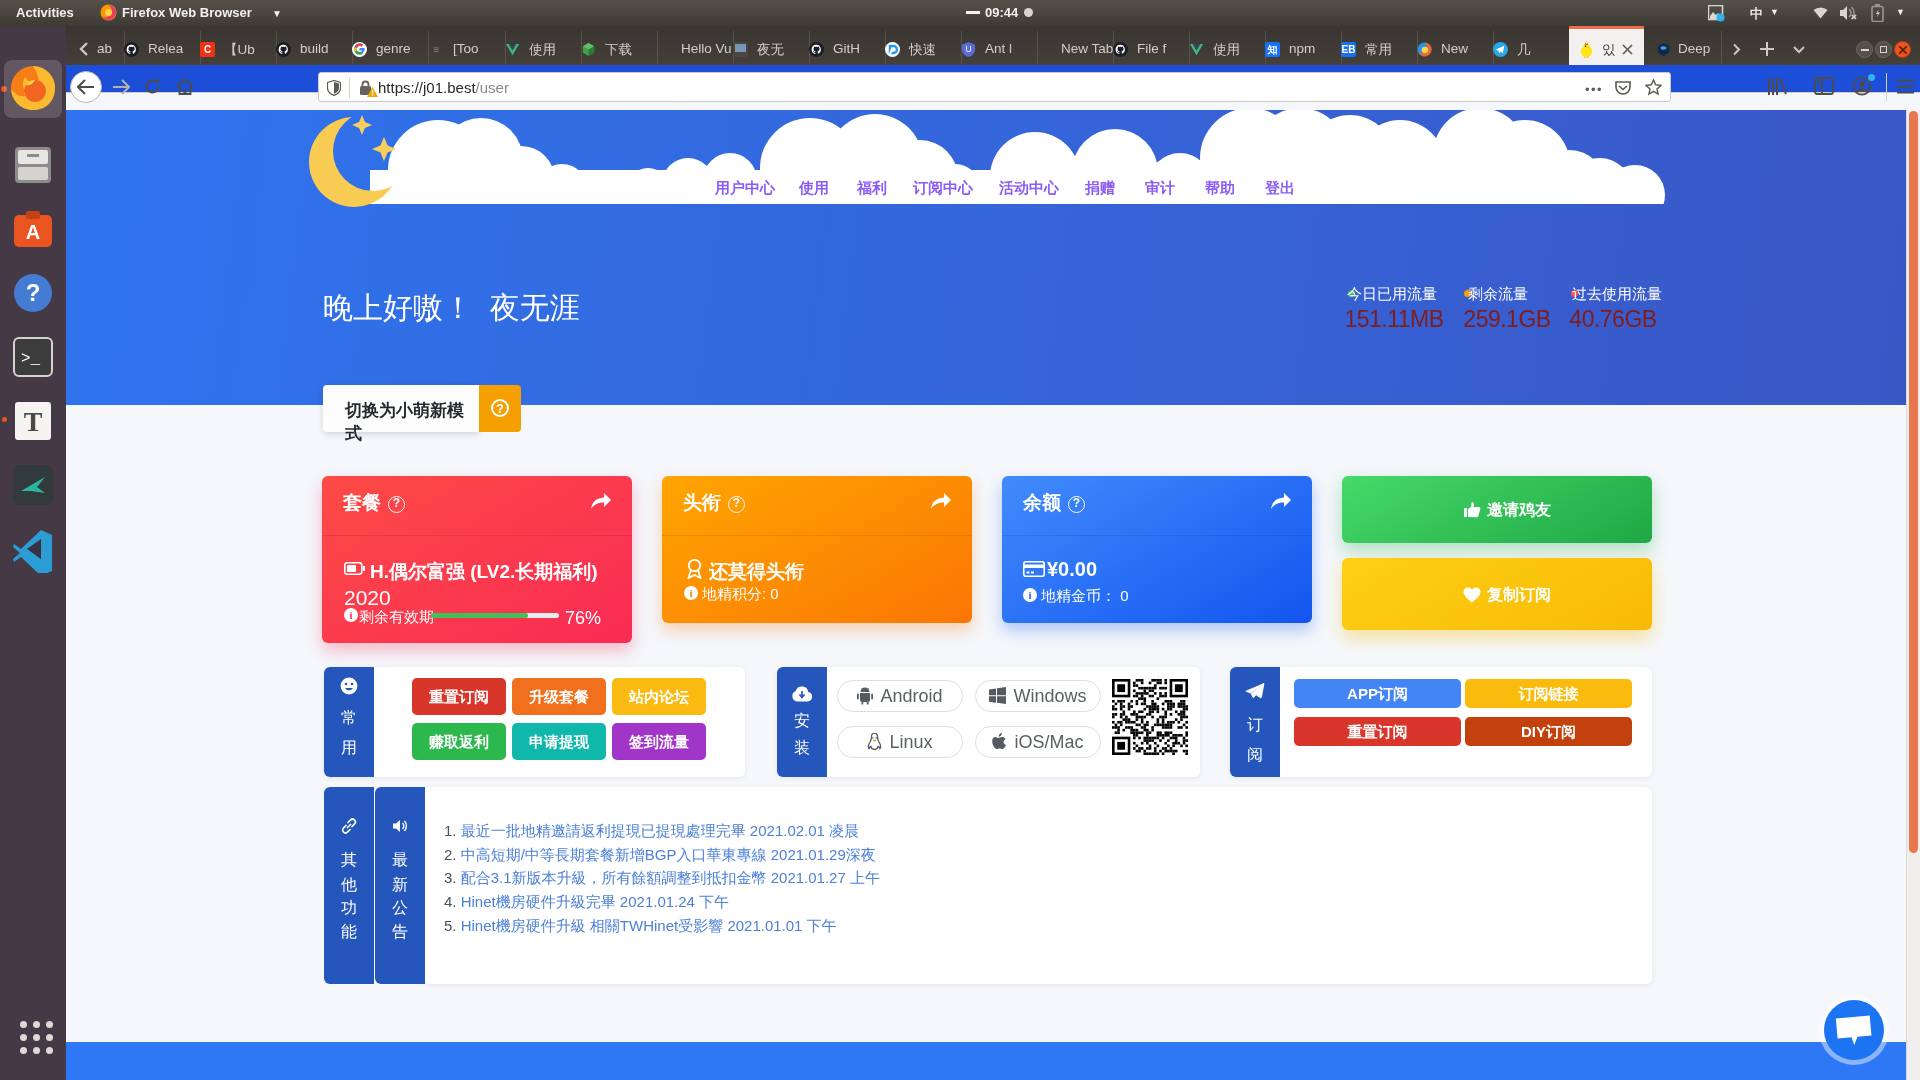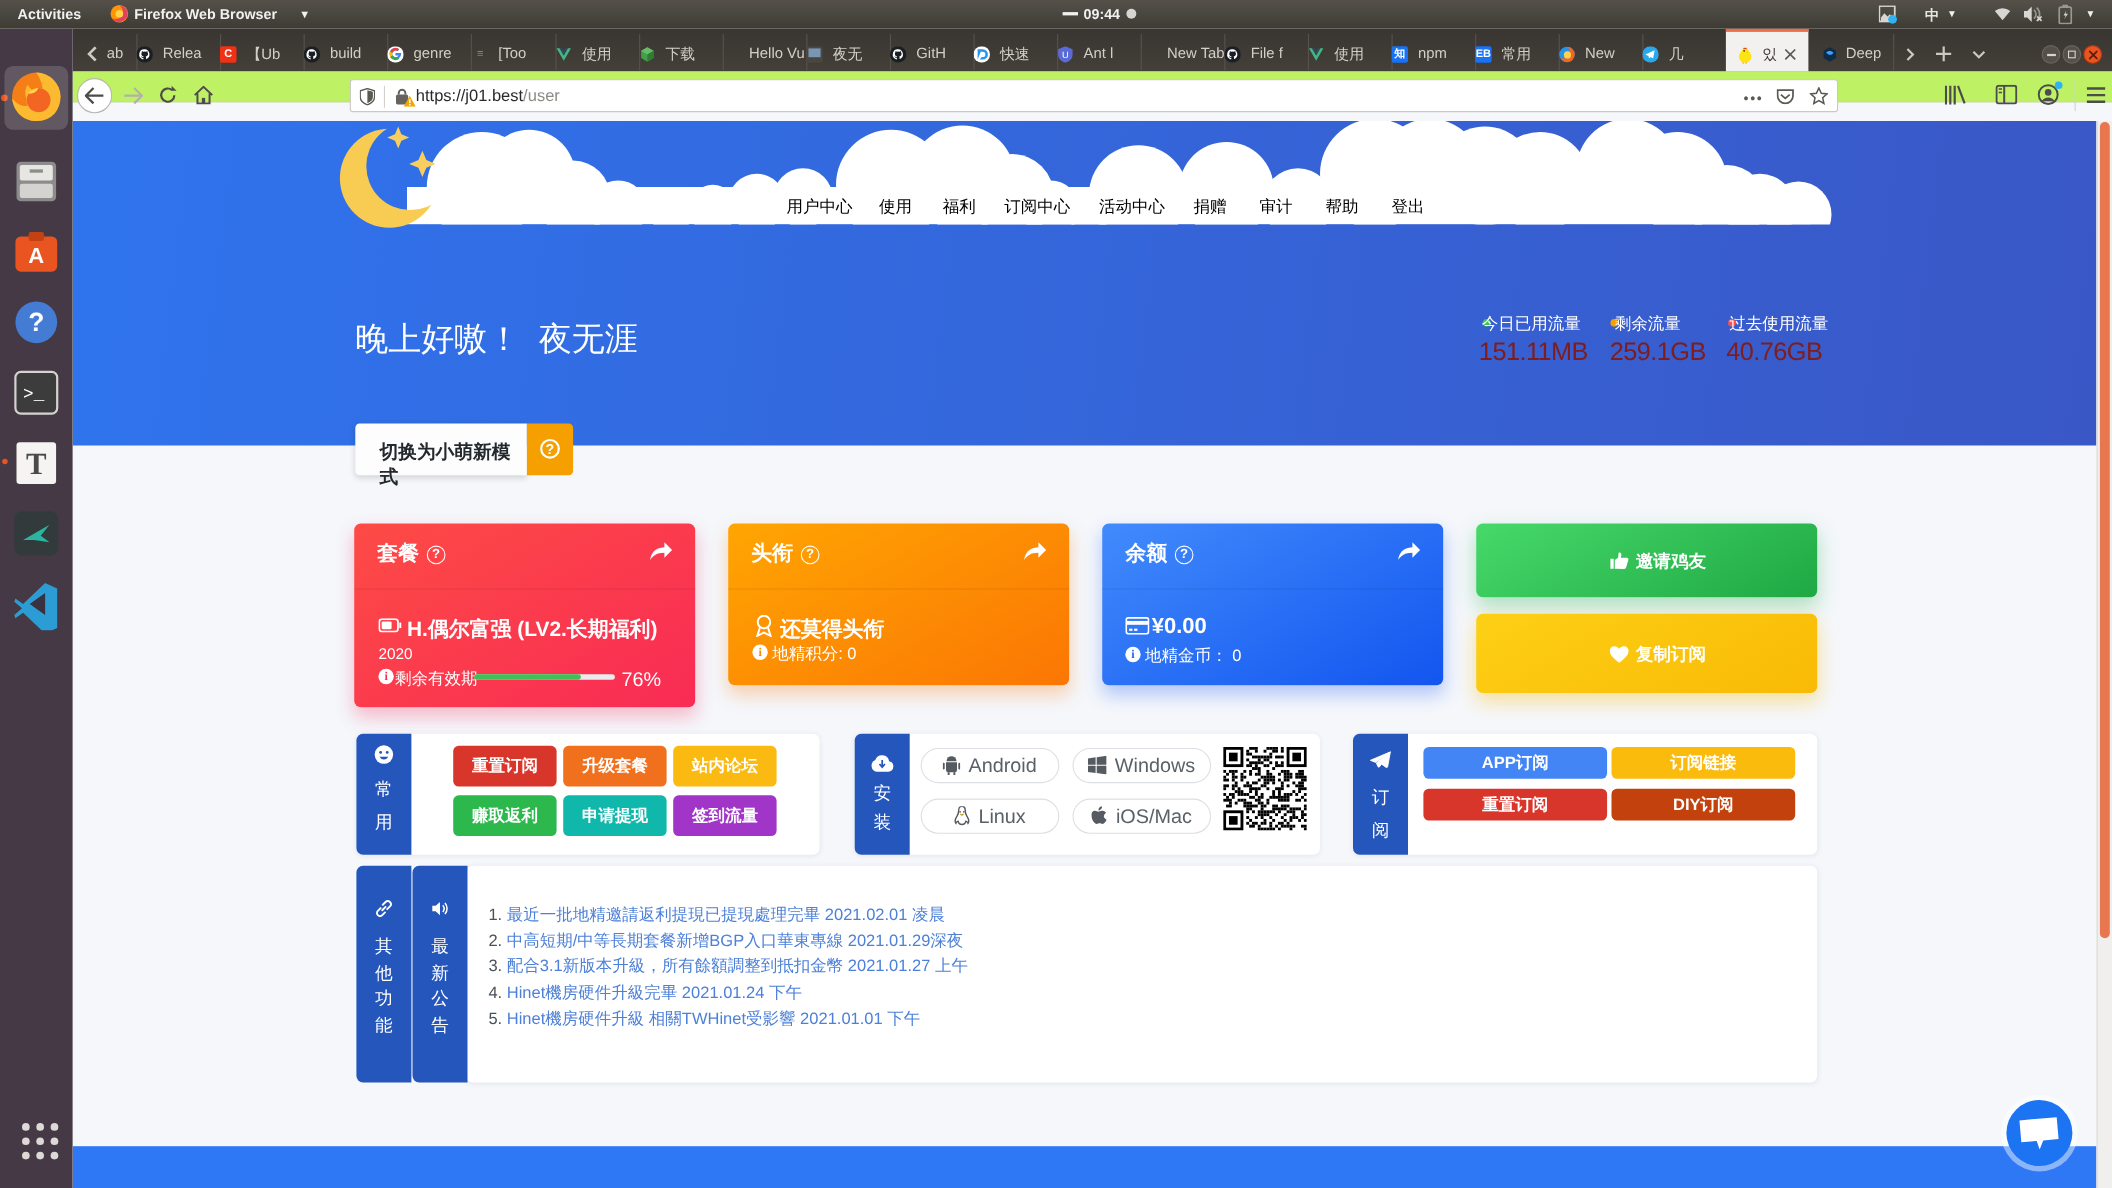--- a/index.html
+++ b/index.html
@@ -7,27 +7,27 @@
 #topbar{position:absolute;left:0;top:0;width:1920px;height:26px;background:linear-gradient(#55514a,#3e3b35);z-index:50}
 #topbar .t{position:absolute;font-size:13px;font-weight:bold;color:#f2f1f0}
 #dock{position:absolute;left:0;top:26px;width:66px;height:1054px;background:#443944;z-index:40}
 .dicon{position:absolute;left:9px;width:48px;height:48px;border-radius:10px}
 #win{position:absolute;left:66px;top:26px;width:1854px;height:1054px}
 #tabbar{position:absolute;left:0;top:0;width:1854px;height:39px;background:linear-gradient(#393531,#443f39)}
 .tab{position:absolute;top:0;height:39px;overflow:hidden;white-space:nowrap}
 .tabsep{position:absolute;top:5px;width:1px;height:33px;background:#57534c}
 .fav{position:absolute;left:9px;top:16px;width:15px;height:15px;border-radius:8px;font-size:10px;line-height:15px;text-align:center;font-weight:bold;font-family:"Liberation Sans",sans-serif}
 .tt{position:absolute;left:31px;top:15px;font-size:13.5px;color:#d2cfc9}
-#toolbar{position:absolute;left:0;top:39px;width:1854px;height:28px;background:#bef264;border-bottom:1px solid #cfccc7}
+#toolbar{position:absolute;left:0;top:39px;width:1854px;height:28px;background:#1d4ed8;border-bottom:1px solid #cfccc7}
 #urlbar{position:absolute;left:252px;top:7px;width:1353px;height:30px;background:#fff;border:1px solid #ccc9c4;border-radius:3px}
 #page{position:absolute;left:0;top:84px;width:1840px;height:970px;background:#f5f7fb;overflow:hidden}
 #hero{position:absolute;left:0;top:0;width:1840px;height:295px;background:linear-gradient(97deg,#2f74ee 0%,#3a57c6 100%)}
 #scrollbar{position:absolute;left:1906px;top:110px;width:14px;height:970px;background:#f1efed;border-left:1px solid #dcdad7;z-index:60}
 #scrollthumb{position:absolute;left:2px;top:1px;width:9px;height:742px;background:#e8764f;border-radius:5px}
-.navlink{position:absolute;top:69px;font-size:15px;font-weight:normal;color:#000000;transform:translateX(-50%)}
+.navlink{position:absolute;top:69px;font-size:15px;font-weight:bold;color:#8b5cf6;transform:translateX(-50%)}
 .statlab{position:absolute;font-size:15px;font-weight:normal;color:#fff;white-space:nowrap;transform:translateX(-50%)}
 .statval{position:absolute;font-size:23px;letter-spacing:-.5px;color:#7f1d1d;white-space:nowrap;transform:translateX(-50%)}
 .dot{position:absolute;width:7px;height:7px;border-radius:4px}
 .card{position:absolute;width:310px;border-radius:6px;color:#fff}
 .chd{position:absolute;left:21px;top:14px;font-size:19px;font-weight:bold}
 .share{position:absolute;right:20px;top:16px}
 .dvd{position:absolute;left:0;top:59px;width:100%;height:1px;background:rgba(0,0,0,.09)}
 .qm{display:inline-block;width:17px;height:17px;border:1.8px solid rgba(255,255,255,.95);border-radius:50%;font-size:12px;line-height:13.5px;text-align:center;vertical-align:2px;margin-left:7px;font-weight:bold}
 .bigbtn{position:absolute;width:310px;border-radius:6px;color:#fff;font-size:16px;font-weight:bold;text-align:center}
 .sect{position:absolute;background:#fff;border-radius:6px;box-shadow:0 1px 5px rgba(80,90,120,.10)}
@@ -453,21 +453,21 @@
 <svg class="share" width="22" height="18" viewBox="0 0 22 18">
           <path d="M14 1l7 7-7 7v-4.5C7 10.5 4 13 1 17c1-6 4-11 13-11.5z" fill="#fff"></path>
         </svg>
 <div class="dvd"></div>
 <svg class="abs" style="left:22px;top:86px" width="21" height="13" viewBox="0 0 21 13">
           <rect x="0.8" y="0.8" width="17" height="11.4" rx="2.5" fill="none" stroke="#fff" stroke-width="1.6"></rect>
           <rect x="3" y="3" width="9" height="7" rx="1" fill="#fff"></rect>
           <rect x="19" y="4" width="2" height="5" fill="#fff"></rect>
         </svg>
 <span class="abs" style="left:48px;top:83px;font-size:19px;font-weight:bold">H.偶尔富强 (LV2.长期福利)</span>
-<span class="abs" style="left:22px;top:110px;font-size:14px">2020</span>
+<span class="abs" style="left:22px;top:110px;font-size:21px">2020</span>
 <div class="abs" style="left:22px;top:132px;width:14px;height:14px;border-radius:7px;background:#fff;color:#f9304f;font-size:11px;font-weight:bold;text-align:center;line-height:14px;font-family:Liberation Serif">i</div>
 <span class="abs" style="left:37px;top:132px;font-size:15px">剩余有效期</span>
 <div class="abs" style="left:109px;top:137px;width:128px;height:5px;border-radius:3px;background:#e9ecef">
           <div style="position:absolute;left:0;top:0;width:97px;height:5px;border-radius:3px;background:#40c057"></div>
         </div>
 <span class="abs" style="left:243px;top:132px;font-size:18px">76%</span>
 </div>
 <div class="card" style="left:596px;top:366px;height:147px;background:linear-gradient(150deg,#ffa502 0%,#fb7604 100%);box-shadow:0 8px 16px rgba(251,118,4,.30)">
 <span class="chd">头衔<span class="qm">?</span></span>
 <svg class="share" width="22" height="18" viewBox="0 0 22 18">

